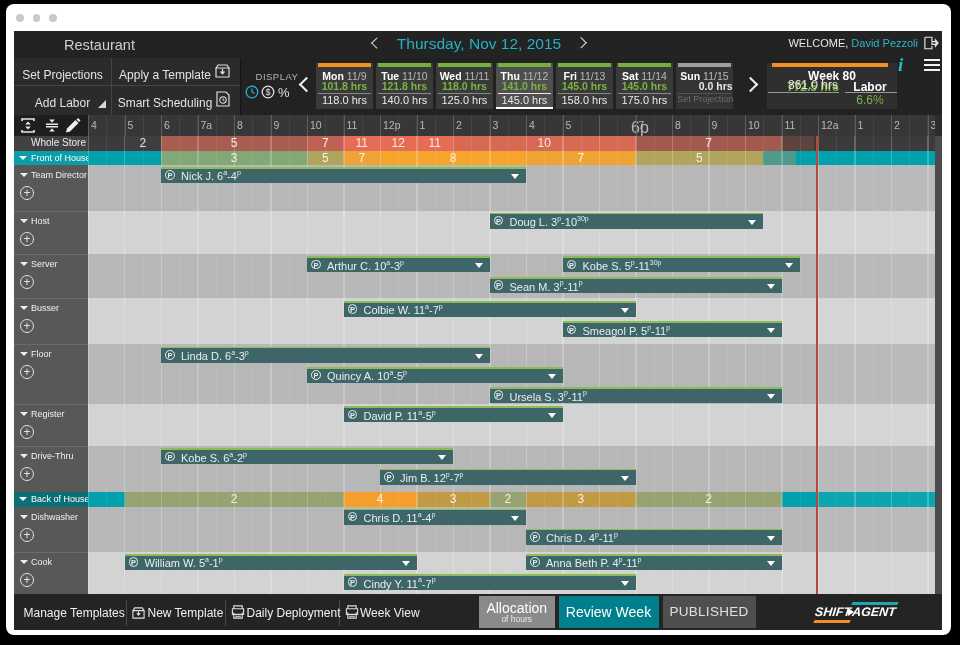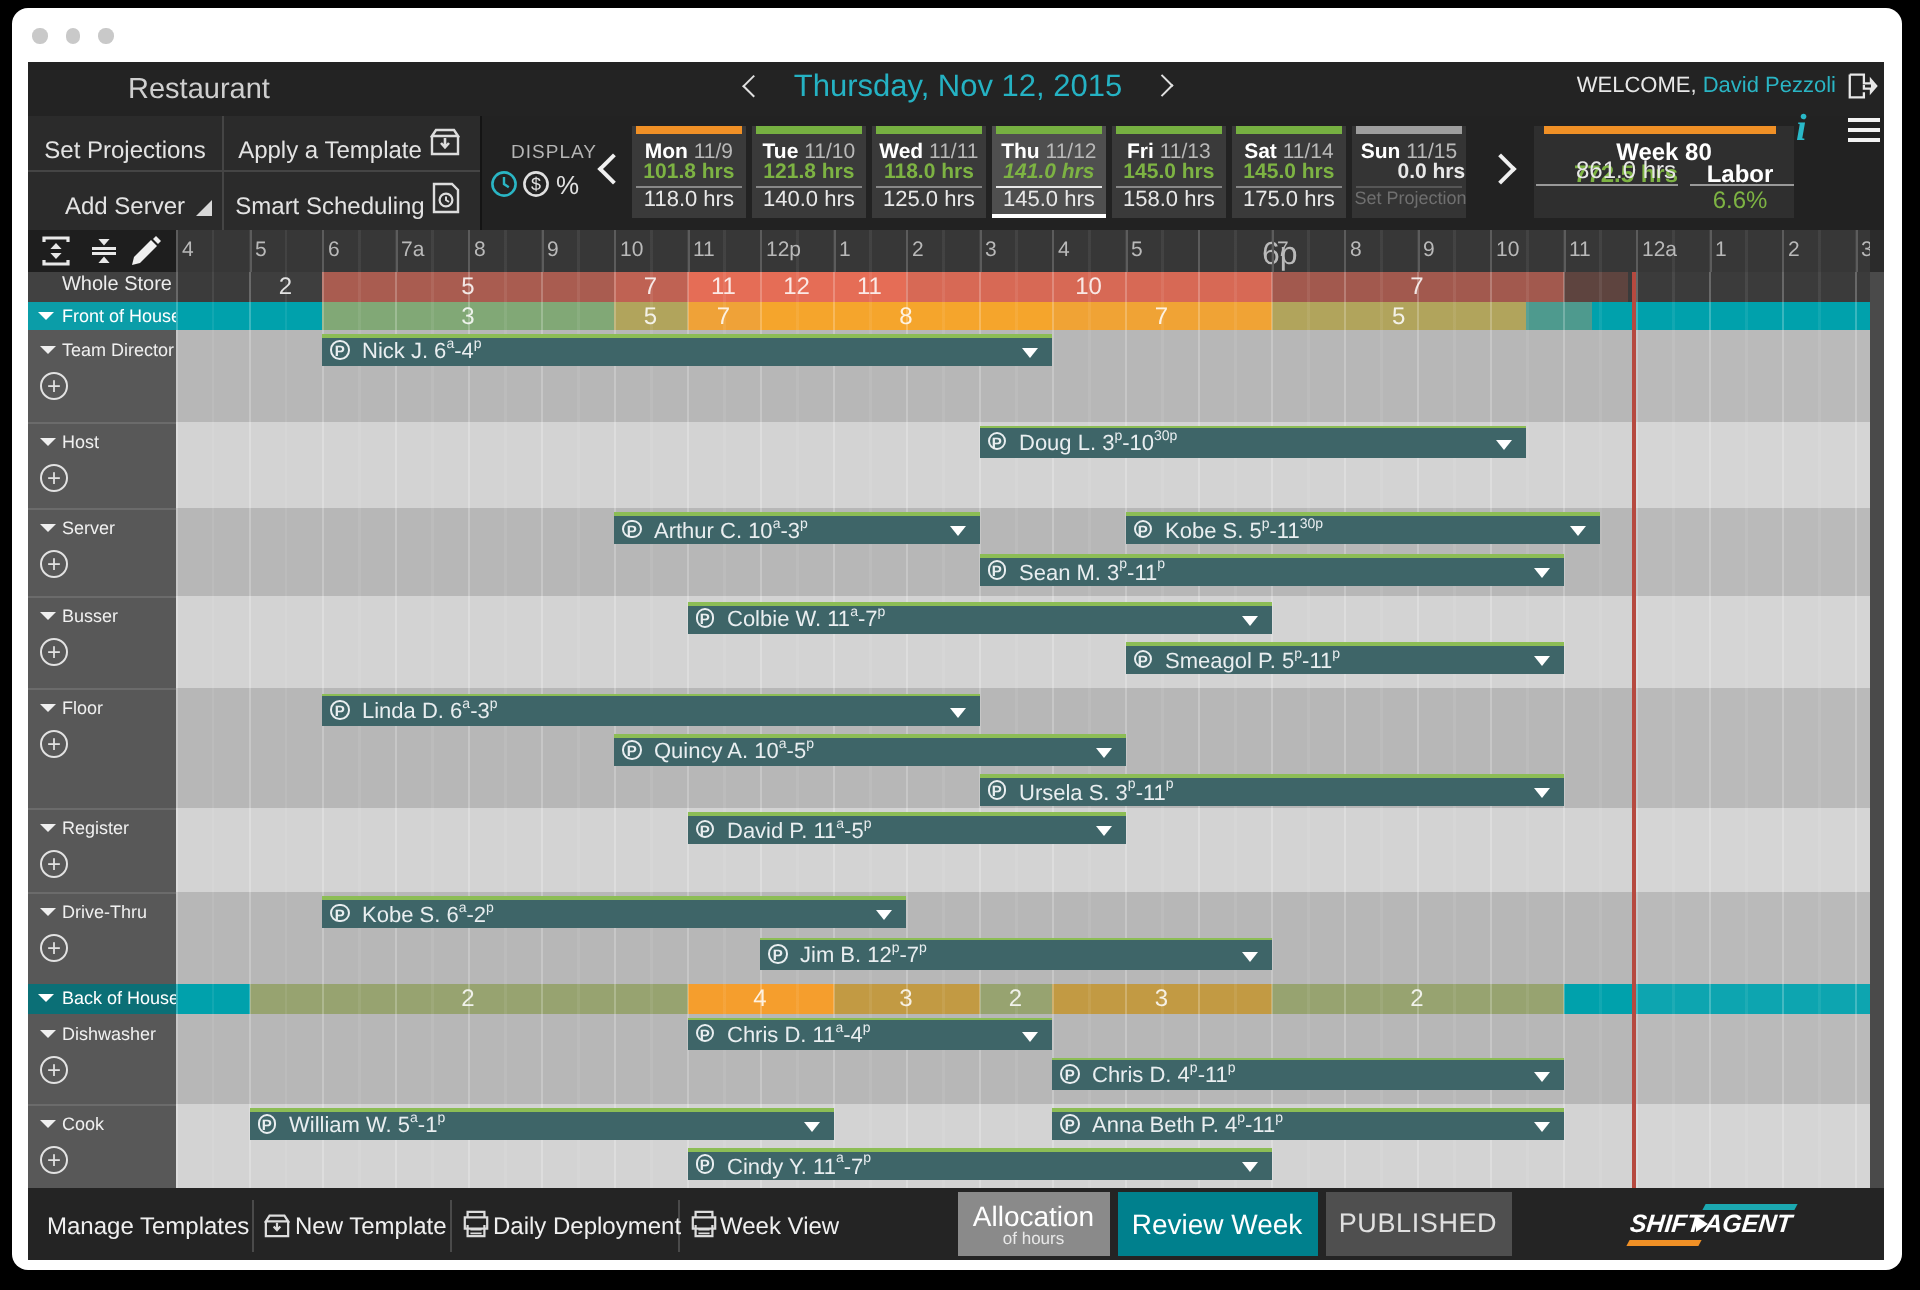--- a/index.html
+++ b/index.html
@@ -22,21 +22,21 @@
 <svg class="abs" style="left:924px;top:36px;" width="15" height="14" viewBox="0 0 17 15">
 <path d="M1 1 h8 v3 M9 11 v3 h-8 v-13 M9 4 v2 h4 v-2 l3 3.5 l-3 3.5 v-2 h-4 v-2" fill="none" stroke="#e8e8e8" stroke-width="1.3"></path>
 <path d="M13 4.5 l2.6 3 l-2.6 3 z" fill="#e8e8e8"></path>
   </svg>
 <div class="abs" style="left:14px;top:57.5px;width:927.5px;height:57.5px;background:#222;"></div>
 <div class="abs" style="left:14px;top:57.5px;width:226px;height:57.5px;background:#2b2b2b;"></div>
 <div class="abs" style="left:14px;top:85.4px;width:226px;height:1px;background:#454545;"></div>
 <div class="abs" style="left:110.5px;top:57.5px;width:1px;height:57.5px;background:#454545;"></div>
 <div class="abs" style="left:239.5px;top:57.5px;width:1px;height:57.5px;background:#141414;"></div>
 <div class="abs" style="left:14px;top:68px;width:97px;text-align:center;font-size:12px;color:#e3e3e3;">Set Projections</div>
-<div class="abs" style="left:14px;top:96px;width:97px;text-align:center;font-size:12px;color:#e3e3e3;">Add Server</div>
+<div class="abs" style="left:14px;top:96px;width:97px;text-align:center;font-size:12px;color:#e3e3e3;">Add Labor</div>
 <div class="abs" style="left:111px;top:68px;width:108px;text-align:center;font-size:12px;color:#e3e3e3;">Apply a Template</div>
 <div class="abs" style="left:111px;top:96px;width:108px;text-align:center;font-size:12px;color:#e3e3e3;">Smart Scheduling</div>
 <div class="abs" style="left:98px;top:100px;width:0;height:0;border-left:8px solid transparent;border-bottom:8px solid #d8d8d8;"></div>
 <svg class="abs" style="left:215px;top:63px;" width="15" height="15" viewBox="0 0 15 15">
 <path d="M1 5 v9 h13 v-9 M1 5 l2 -3 h9 l2 3 z" fill="none" stroke="#ddd" stroke-width="1.2"></path>
 <path d="M7.5 6 v4 M5.5 8.5 l2 2.2 l2 -2.2" fill="none" stroke="#ddd" stroke-width="1.3"></path>
   </svg>
 <svg class="abs" style="left:216px;top:91px;" width="14" height="16" viewBox="0 0 14 16">
 <path d="M1 1 h9 l3 3 v11 h-12 z" fill="none" stroke="#ddd" stroke-width="1.2"></path>
 <circle cx="7" cy="9" r="3.2" fill="none" stroke="#ddd" stroke-width="1.1"></circle>
@@ -68,21 +68,21 @@
 <div class="abs" style="left:376.3px;top:94px;width:56.3px;text-align:center;font-size:11px;color:#e8e8e8;">140.0 hrs</div>
 <div class="abs" style="left:436.3px;top:62.5px;width:56.3px;height:46.5px;background:#3a3a3a;"></div>
 <div class="abs" style="left:437.8px;top:62.5px;width:53.3px;height:4px;background:#76b041;"></div>
 <div class="abs" style="left:436.3px;top:70px;width:56.3px;text-align:center;font-size:10.5px;color:#b9b9b9;"><b style="color:#fff;">Wed</b> 11/11</div>
 <div class="abs" style="left:436.3px;top:80.3px;width:56.3px;text-align:center;font-size:10.5px;font-weight:bold;color:#7db343;">118.0 hrs</div>
 <div class="abs" style="left:437.8px;top:92.6px;width:53.3px;height:1px;background:#888;"></div>
 <div class="abs" style="left:436.3px;top:94px;width:56.3px;text-align:center;font-size:11px;color:#e8e8e8;">125.0 hrs</div>
 <div class="abs" style="left:496.3px;top:62.5px;width:56.3px;height:46.5px;background:#4f4f4f;"></div>
 <div class="abs" style="left:497.8px;top:62.5px;width:53.3px;height:4px;background:#76b041;"></div>
 <div class="abs" style="left:496.3px;top:70px;width:56.3px;text-align:center;font-size:10.5px;color:#b9b9b9;"><b style="color:#fff;">Thu</b> 11/12</div>
-<div class="abs" style="left:496.3px;top:80.3px;width:56.3px;text-align:center;font-size:10.5px;font-weight:bold;color:#7db343;font-style:italic;">141.0 hrs</div>
+<div class="abs" style="left:496.3px;top:80.3px;width:56.3px;text-align:center;font-size:10.5px;font-weight:bold;color:#7db343;">141.0 hrs</div>
 <div class="abs" style="left:497.8px;top:92.6px;width:53.3px;height:1px;background:#e8e8e8;"></div>
 <div class="abs" style="left:496.3px;top:94px;width:56.3px;text-align:center;font-size:11px;color:#e8e8e8;">145.0 hrs</div>
 <div class="abs" style="left:496.3px;top:106.5px;width:56.3px;height:2.5px;background:#fff;"></div>
 <div class="abs" style="left:556.3px;top:62.5px;width:56.3px;height:46.5px;background:#3a3a3a;"></div>
 <div class="abs" style="left:557.8px;top:62.5px;width:53.3px;height:4px;background:#76b041;"></div>
 <div class="abs" style="left:556.3px;top:70px;width:56.3px;text-align:center;font-size:10.5px;color:#b9b9b9;"><b style="color:#fff;">Fri</b> 11/13</div>
 <div class="abs" style="left:556.3px;top:80.3px;width:56.3px;text-align:center;font-size:10.5px;font-weight:bold;color:#7db343;">145.0 hrs</div>
 <div class="abs" style="left:557.8px;top:92.6px;width:53.3px;height:1px;background:#888;"></div>
 <div class="abs" style="left:556.3px;top:94px;width:56.3px;text-align:center;font-size:11px;color:#e8e8e8;">158.0 hrs</div>
 <div class="abs" style="left:616.3px;top:62.5px;width:56.3px;height:46.5px;background:#3a3a3a;"></div>

